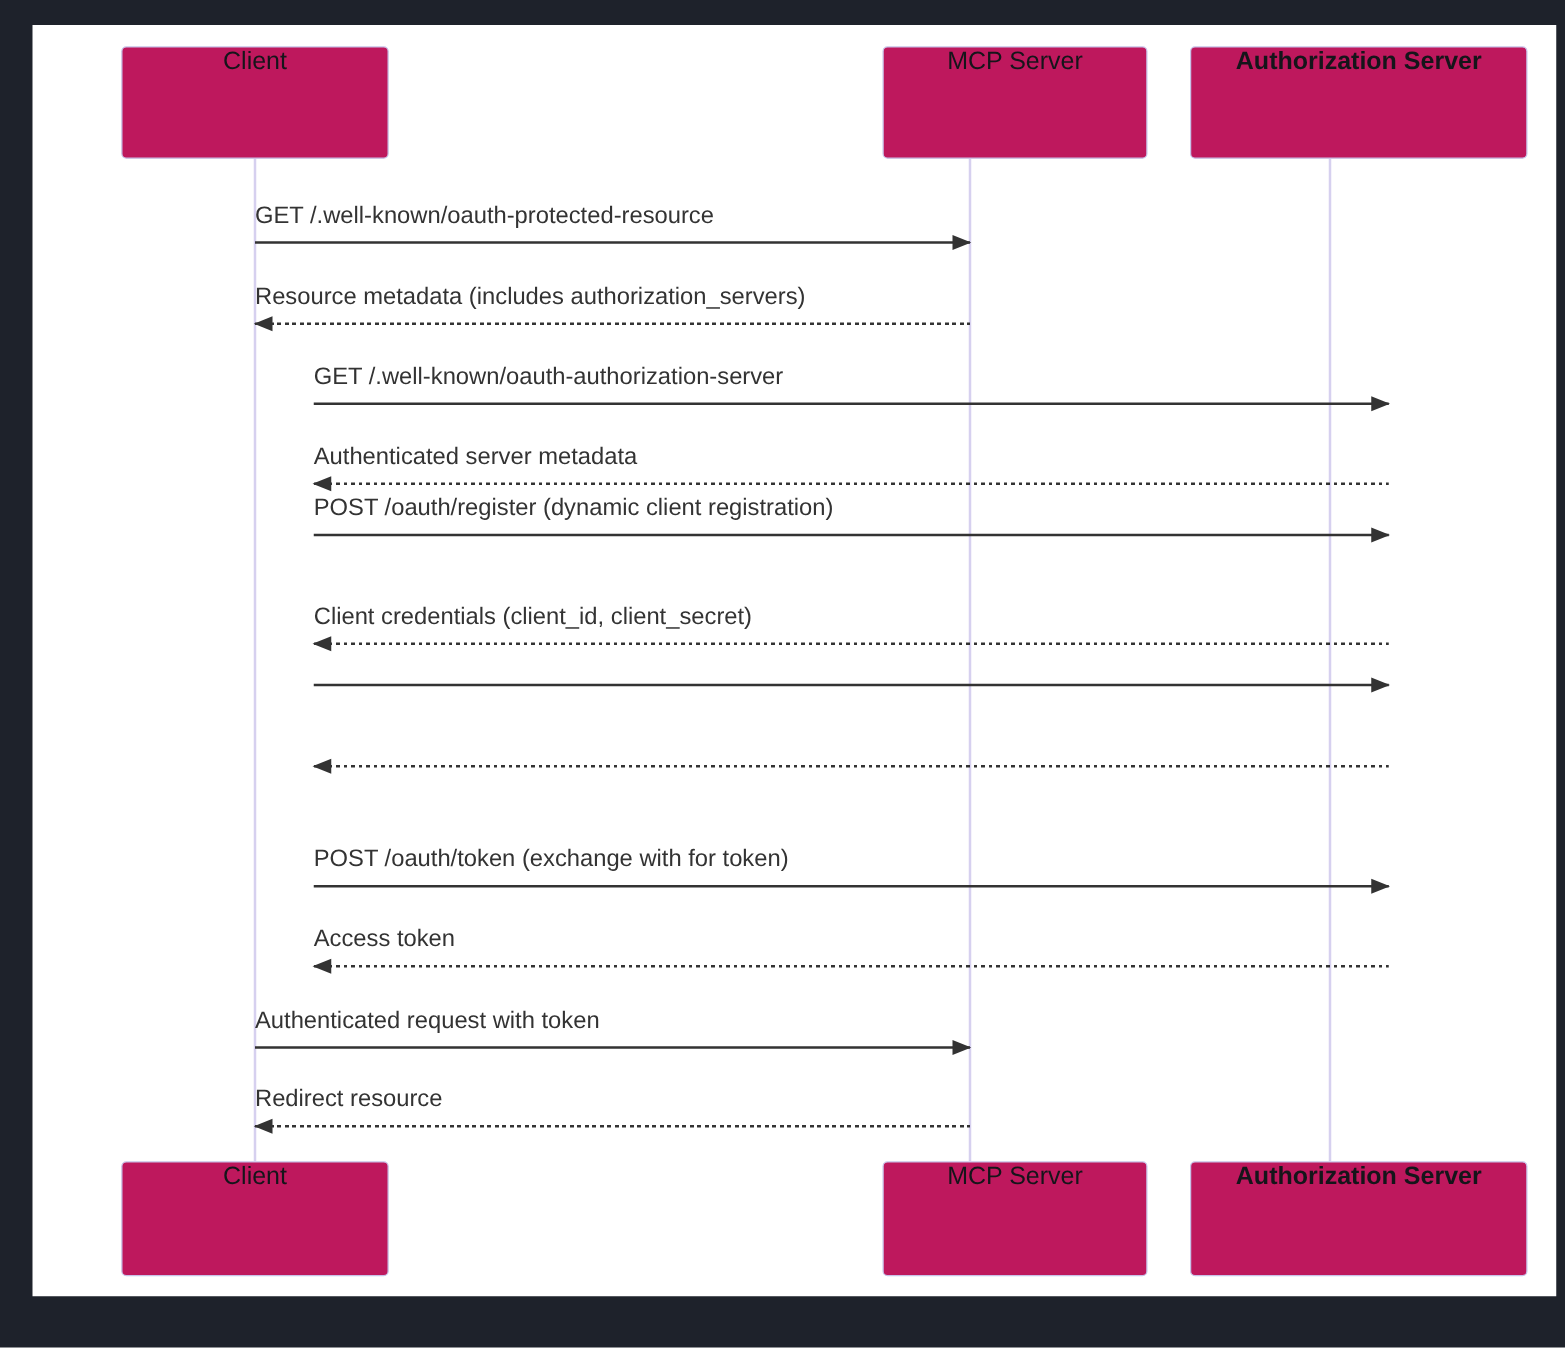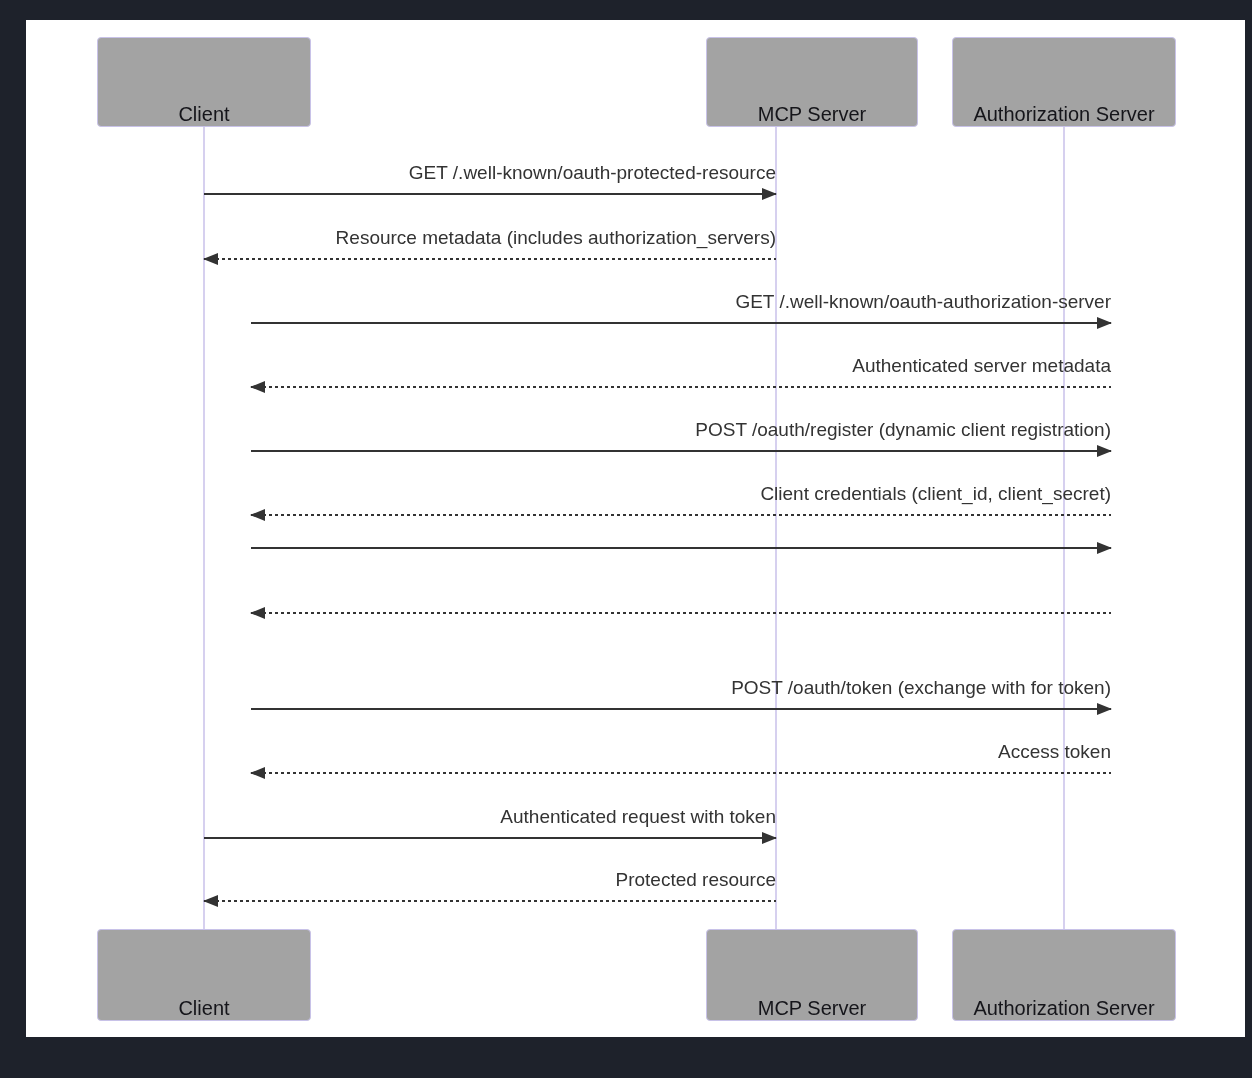--- a/index.html
+++ b/index.html
@@ -13,34 +13,34 @@
   .canvas {
     position: absolute;
     left: 26px; top: 20px;
     width: 1219px; height: 1017px;
     background: #ffffff;
   }
   
   .actor {
     position: absolute;
     height: 90px;
-    background: #a3a3a3;
+    background: #be185d;
     border: 1px solid #c8c2e8;
     border-radius: 4px;
     display: flex;
-    align-items: flex-end;
+    align-items: flex-start;
     justify-content: center;
     font-size: 20px;
     color: #15151a;
     box-sizing: border-box;
     white-space: nowrap;
   }
   .actor.client { left: 71px;  width: 214px; }
   .actor.mcp    { left: 680px; width: 212px; }
-  .actor.auth   { left: 926px; width: 224px; }
+  .actor.auth   { left: 926px; width: 270px; font-weight: bold; }
   .actor.top    { top: 17px; }
   .actor.bottom { top: 909px; height: 92px; }
   
   .lifeline {
     position: absolute;
     top: 107px;
     width: 2px;
     height: 802px;
     background: #d6d0ef;
   }
@@ -48,21 +48,21 @@
   .lifeline.mcp    { left: 749px; }
   .lifeline.auth   { left: 1037px; }
   
   .msg {
     position: absolute;
     left: 178px;
   }
   .msg.w-mcp  { width: 572px; }
   .msg.w-auth { width: 860px; padding-left: 47px; }
   .msg-label {
-    text-align: right;
+    text-align: left;
     font-size: 19px;
     color: #333333;
     margin-bottom: 9px;
     white-space: nowrap;
     line-height: 23px;
   }
   .msg-line {
     position: relative;
     height: 2px;
   }
@@ -126,21 +126,21 @@
     </div>
   </div>
 
   <div class="msg w-auth" style="top:334px">
     <div class="msg-label">Authenticated server metadata</div>
     <div class="msg-line dashed">
       <span class="arrow left"></span>
     </div>
   </div>
 
-  <div class="msg w-auth" style="top:398px">
+  <div class="msg w-auth" style="top:375px">
     <div class="msg-label">POST /oauth/register (dynamic client registration)</div>
     <div class="msg-line solid">
       <span class="arrow right"></span>
     </div>
   </div>
 
   <div class="msg w-auth" style="top:462px">
     <div class="msg-label">Client credentials (client_id, client_secret)</div>
     <div class="msg-line dashed">
       <span class="arrow left"></span>
@@ -174,21 +174,21 @@
   </div>
 
   <div class="msg w-auth" style="top:720px">
     <div class="msg-label">Access token</div>
     <div class="msg-line dashed">
       <span class="arrow left"></span>
     </div>
   </div>
 
   <div class="msg w-mcp" style="top:848px">
-    <div class="msg-label">Protected resource</div>
+    <div class="msg-label">Redirect resource</div>
     <div class="msg-line dashed">
       <span class="arrow left"></span>
     </div>
   </div>
 
   <div class="actor client bottom">
     <span>Client</span>
   </div>
   <div class="actor mcp bottom">
     <span>MCP Server</span>

